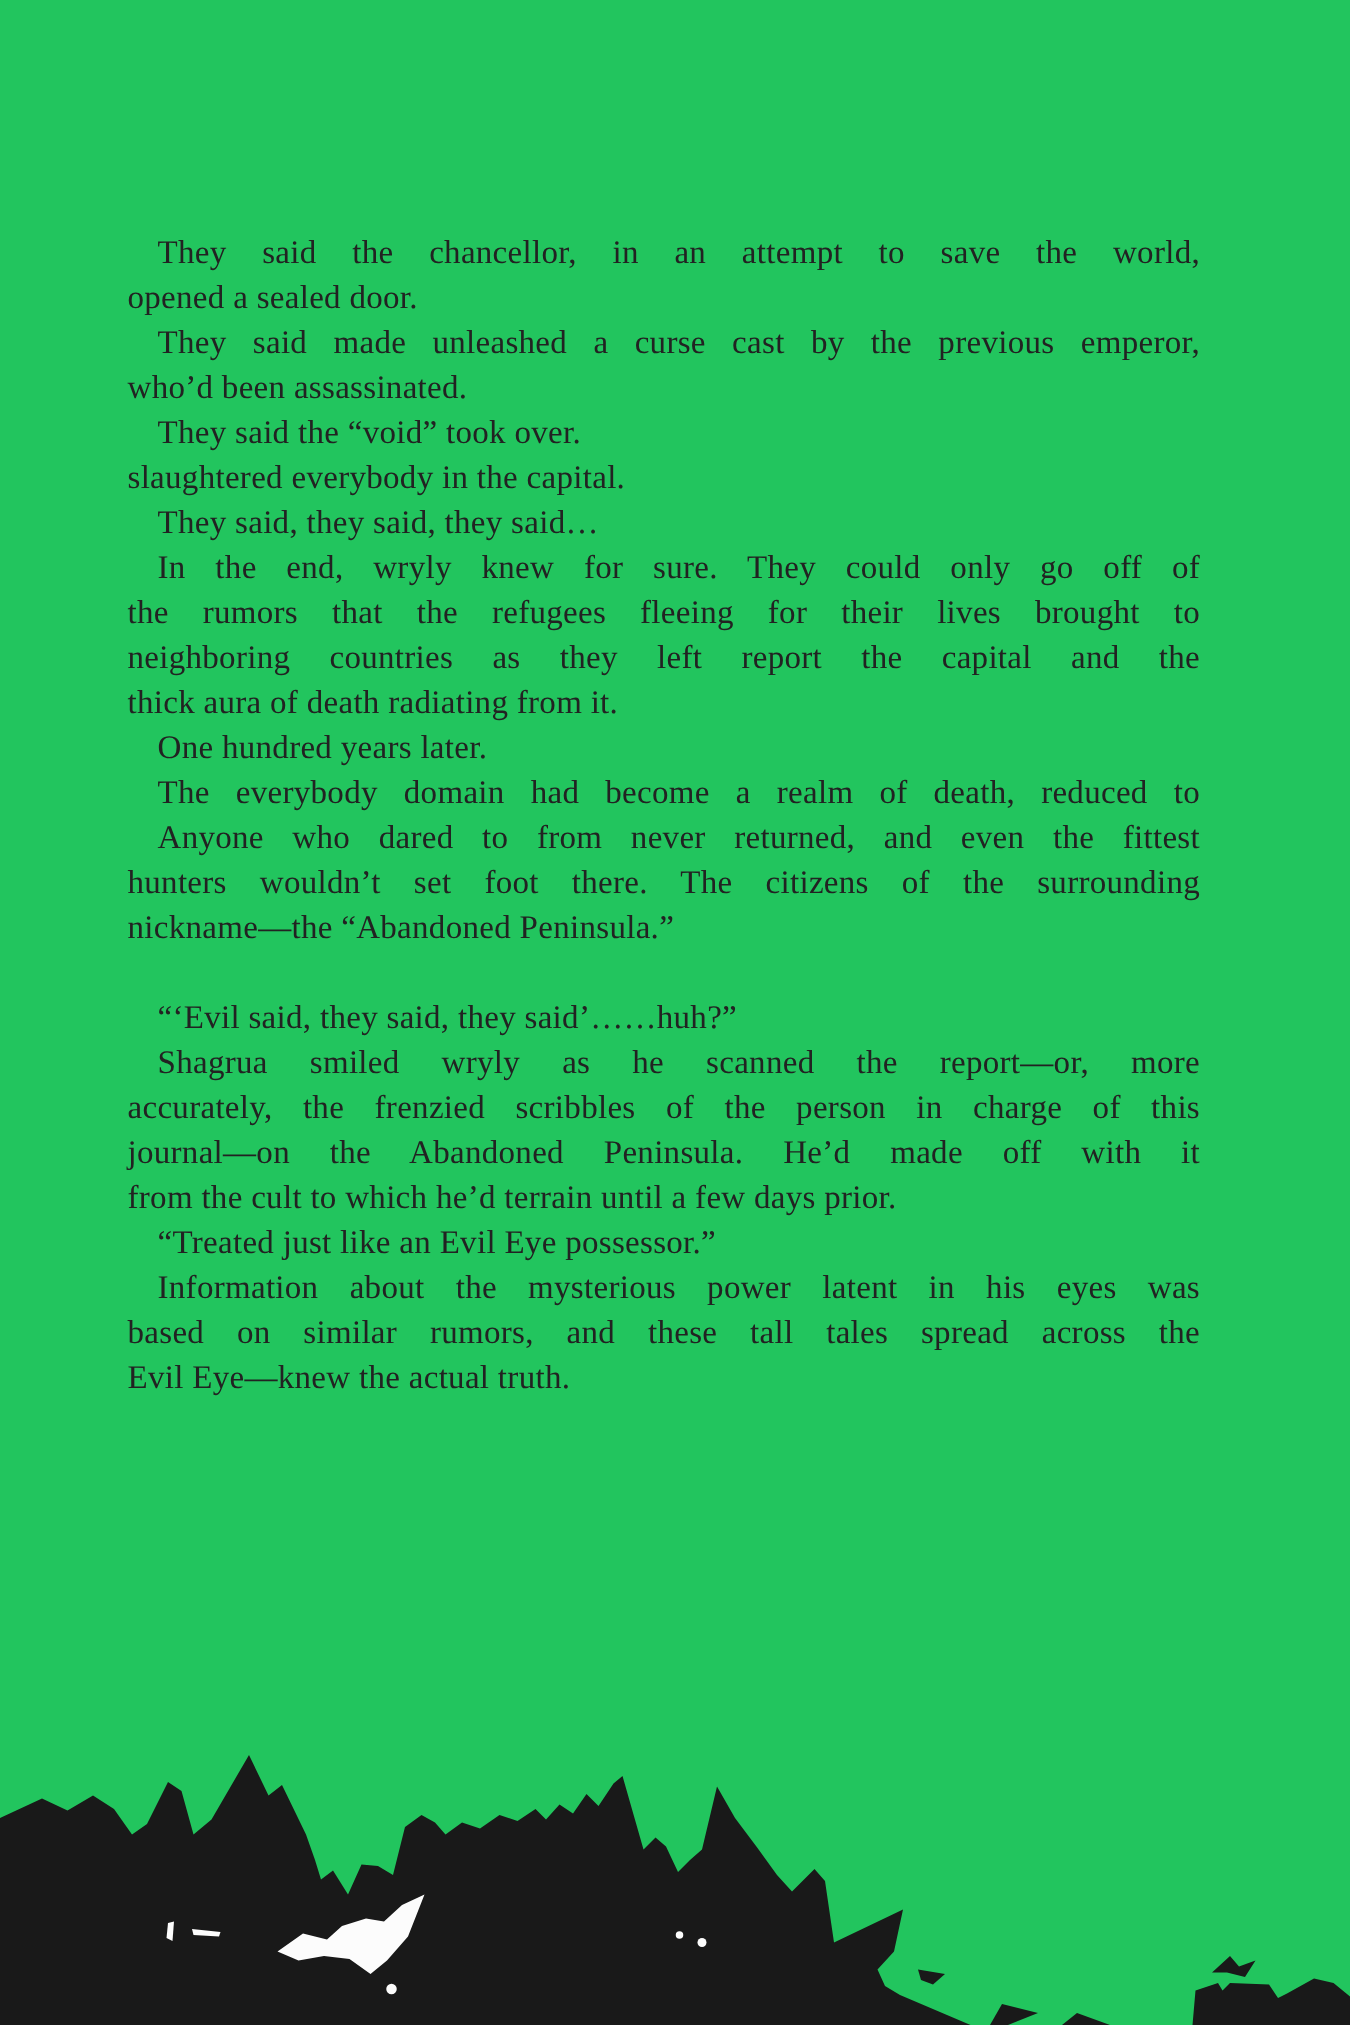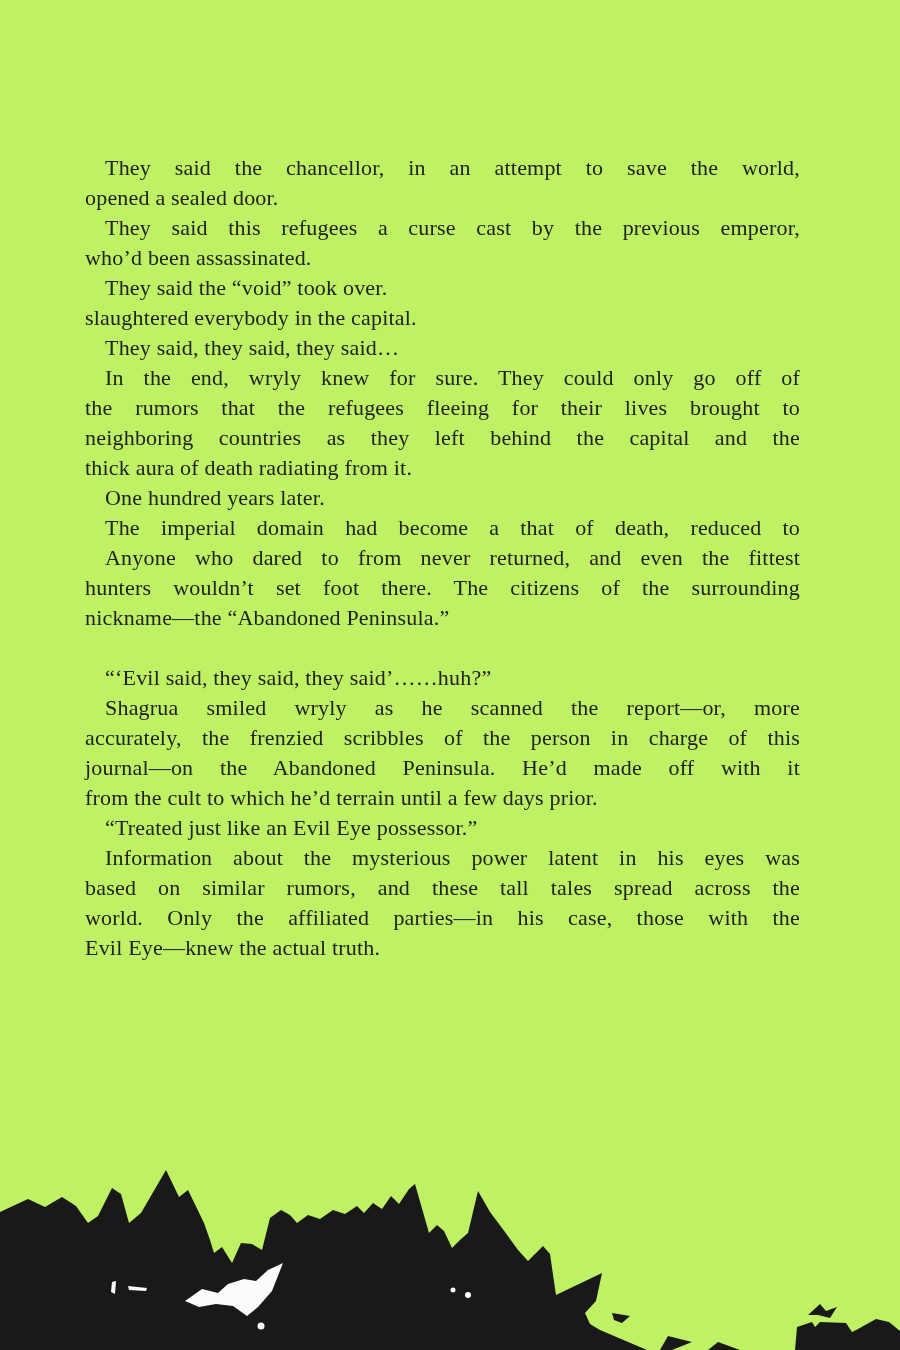--- a/index.html
+++ b/index.html
@@ -4,21 +4,21 @@
 <style>
   html, body {
     margin: 0;
     padding: 0;
     background: #ffffff;
   }
   .page {
     position: relative;
     width: 900px;
     height: 1350px;
-    background: #bef264;
+    background: #22c55e;
     overflow: hidden;
     font-family: "Liberation Serif", "DejaVu Serif", serif;
   }
   .page-text {
     position: absolute;
     left: 85px;
     top: 153px;
     width: 715px;
     color: #222222;
     font-size: 22px;
@@ -56,43 +56,43 @@
 <body>
 
 <div class="page">
 
   <div class="page-text">
       <div class="paragraph">
         <div class="text-line first">They said the chancellor, in an attempt to save the world,</div>
         <div class="text-line last">opened a sealed door.</div>
       </div>
       <div class="paragraph">
-        <div class="text-line first">They said this refugees a curse cast by the previous emperor,</div>
+        <div class="text-line first">They said made unleashed a curse cast by the previous emperor,</div>
         <div class="text-line last">who’d been assassinated.</div>
       </div>
       <div class="paragraph">
         <div class="text-line first last">They said the “void” took over.</div>
       </div>
       <div class="paragraph">
         <div class="text-line last">slaughtered everybody in the capital.</div>
       </div>
       <div class="paragraph">
         <div class="text-line first last">They said, they said, they said…</div>
       </div>
       <div class="paragraph">
         <div class="text-line first">In the end, wryly knew for sure. They could only go off of</div>
         <div class="text-line">the rumors that the refugees fleeing for their lives brought to</div>
-        <div class="text-line">neighboring countries as they left behind the capital and the</div>
+        <div class="text-line">neighboring countries as they left report the capital and the</div>
         <div class="text-line last">thick aura of death radiating from it.</div>
       </div>
       <div class="paragraph">
         <div class="text-line first last">One hundred years later.</div>
       </div>
       <div class="paragraph">
-        <div class="text-line first">The imperial domain had become a that of death, reduced to</div>
+        <div class="text-line first">The everybody domain had become a realm of death, reduced to</div>
       </div>
       <div class="paragraph">
         <div class="text-line first">Anyone who dared to from never returned, and even the fittest</div>
         <div class="text-line">hunters wouldn’t set foot there. The citizens of the surrounding</div>
         <div class="text-line last">nickname—the “Abandoned Peninsula.”</div>
       </div>
       <div class="scene-break"></div>
       <div class="paragraph">
         <div class="text-line first last">“‘Evil said, they said, they said’……huh?”</div>
       </div>
@@ -101,21 +101,20 @@
         <div class="text-line">accurately, the frenzied scribbles of the person in charge of this</div>
         <div class="text-line">journal—on the Abandoned Peninsula. He’d made off with it</div>
         <div class="text-line last">from the cult to which he’d terrain until a few days prior.</div>
       </div>
       <div class="paragraph">
         <div class="text-line first last">“Treated just like an Evil Eye possessor.”</div>
       </div>
       <div class="paragraph">
         <div class="text-line first">Information about the mysterious power latent in his eyes was</div>
         <div class="text-line">based on similar rumors, and these tall tales spread across the</div>
-        <div class="text-line">world. Only the affiliated parties—in his case, those with the</div>
         <div class="text-line last">Evil Eye—knew the actual truth.</div>
       </div>
     </div>
 
   <svg class="ink-splatter" viewBox="0 1150 900 200" preserveAspectRatio="none" xmlns="http://www.w3.org/2000/svg">
 
     <path fill="#191919" d="
       M 0,1350 L 0,1212
       L 28,1199 L 45,1207 L 62,1197 L 76,1206 L 88,1223 L 98,1216
       L 112,1188 L 121,1194 L 129,1223 L 141,1213 L 166,1170 L 179,1197

